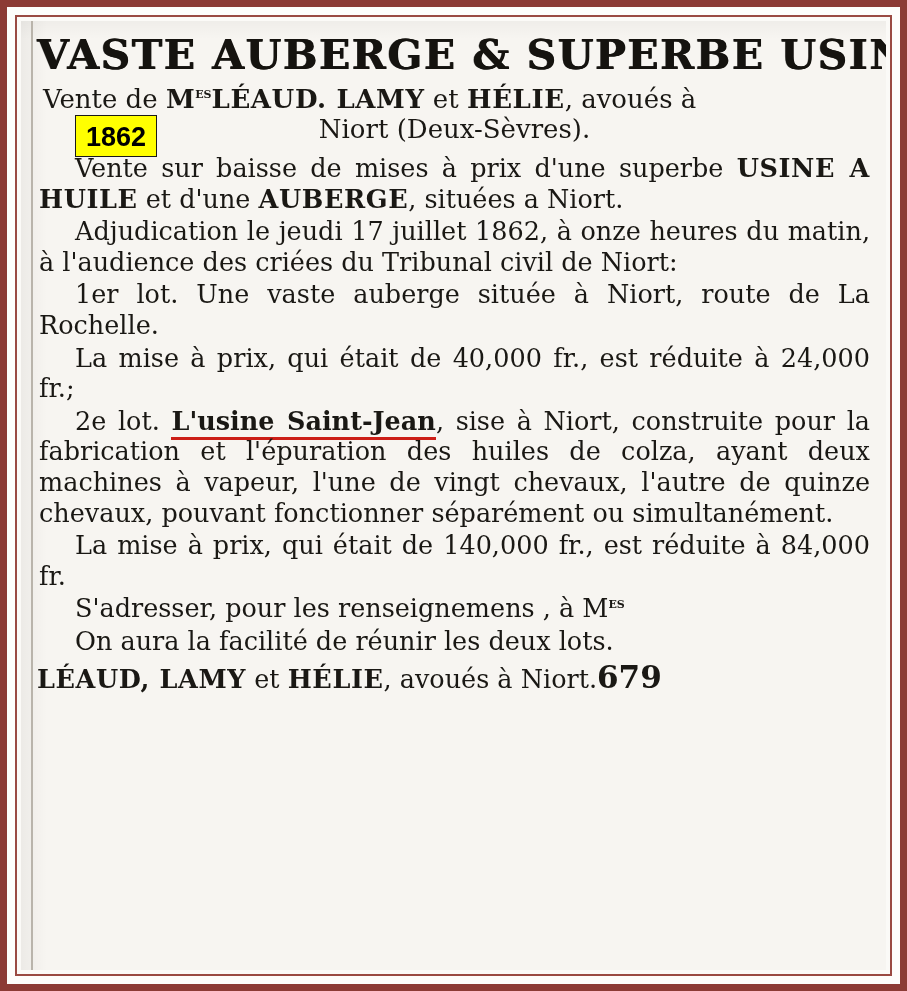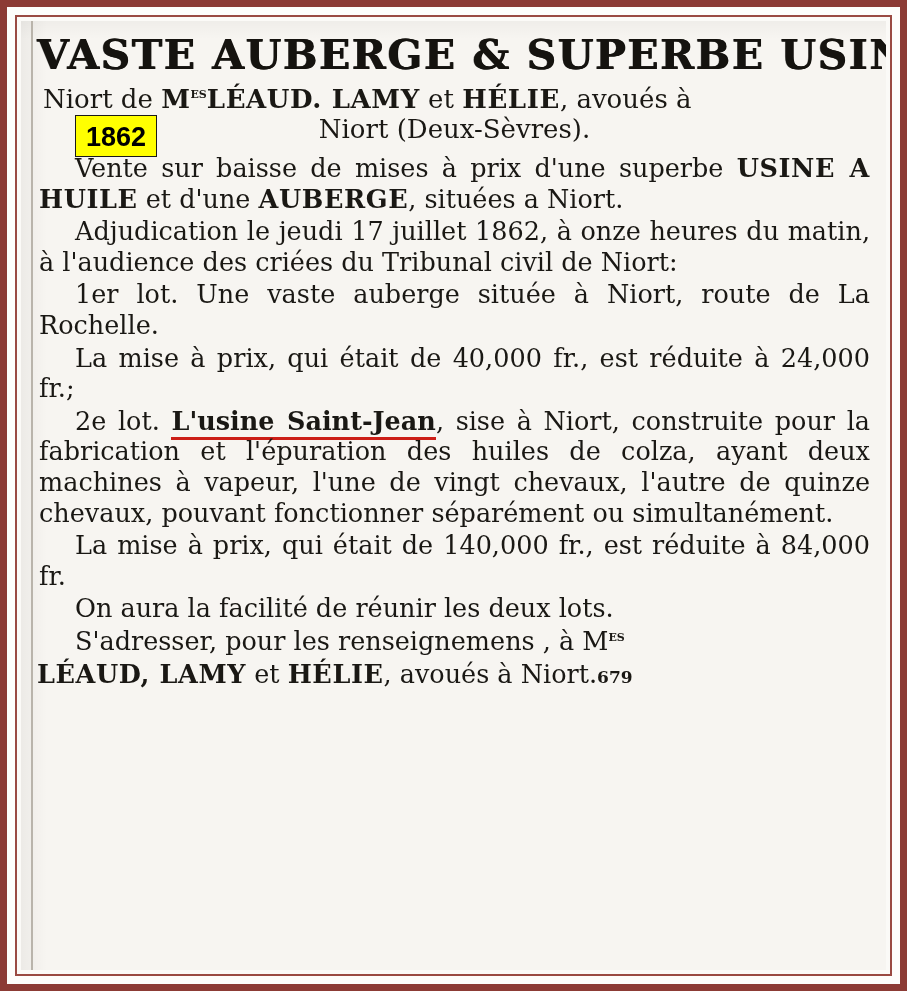--- a/index.html
+++ b/index.html
@@ -147,41 +147,41 @@
   }
 
   .last-line {
     display: flex;
     align-items: baseline;
   }
 
   .ref-number {
     font-family: "DejaVu Serif", serif;
     font-weight: bold;
-    font-size: 17px;
+    font-size: 31px;
   }
 
   .spacer-sm { height: 6px; }
 </style>
 </head>
 <body>
 
 <div class="page-frame">
   <div class="inner-frame">
     <div class="scan">
 
       <div class="headline">VASTE AUBERGE &amp; SUPERBE USINE</div>
 
       <div class="rule-under-head"></div>
 
       <div class="body-text">
 
         <div class="lead">
           <span class="lead-line1">
-            <span class="plain">Niort de </span><span class="caps-small">M</span><span class="sup">es</span><span class="b">LÉAUD. LAMY</span><span class="plain"> et </span><span class="b">HÉLIE</span><span class="plain">, avoués à</span>
+            <span class="plain">Vente de </span><span class="caps-small">M</span><span class="sup">es</span><span class="b">LÉAUD. LAMY</span><span class="plain"> et </span><span class="b">HÉLIE</span><span class="plain">, avoués à</span>
           </span>
           <span class="lead-line2">
             <span class="highlight-year">1862</span>
             <span>Niort (Deux-Sèvres).</span>
           </span>
         </div>
 
         <div class="spacer-sm"></div>
 
         <p class="para"><span>Vente sur baisse de mises à prix d'une superbe </span><span class="b">USINE A HUILE</span><span> et d'une </span><span class="b">AUBERGE</span><span>, situées a Niort.</span></p>
@@ -190,23 +190,23 @@
 
         <p class="para">1er lot. Une vaste auberge située à Niort, route de La Rochelle.</p>
 
         <p class="para">La mise à prix, qui était de 40,000 fr., est réduite à 24,000 fr.;</p>
 
         <p class="para"><span>2e lot. </span><span class="underline-red">L'usine Saint-Jean</span><span>, sise à Niort, construite pour la fabrication et l'épuration des huiles de colza, ayant deux machines à vapeur, l'une de vingt chevaux, l'autre de quinze chevaux, pouvant fonctionner séparément ou simultanément.</span></p>
 
 
         <p class="para">La mise à prix, qui était de 140,000 fr., est réduite à 84,000 fr.</p>
 
+        <p class="para"><span>S'adresser, pour les renseignemens , à M</span><span class="sup">es</span></p>
+
         <p class="para">On aura la facilité de réunir les deux lots.</p>
-
-        <p class="para"><span>S'adresser, pour les renseignemens , à M</span><span class="sup">es</span></p>
 
         <div class="last-line">
           <div><span class="b">LÉAUD, LAMY</span><span> et </span><span class="b">HÉLIE</span><span>, avoués à Niort.</span></div>
           <div class="ref-number">679</div>
         </div>
 
       </div>
     </div>
   </div>
 </div>

